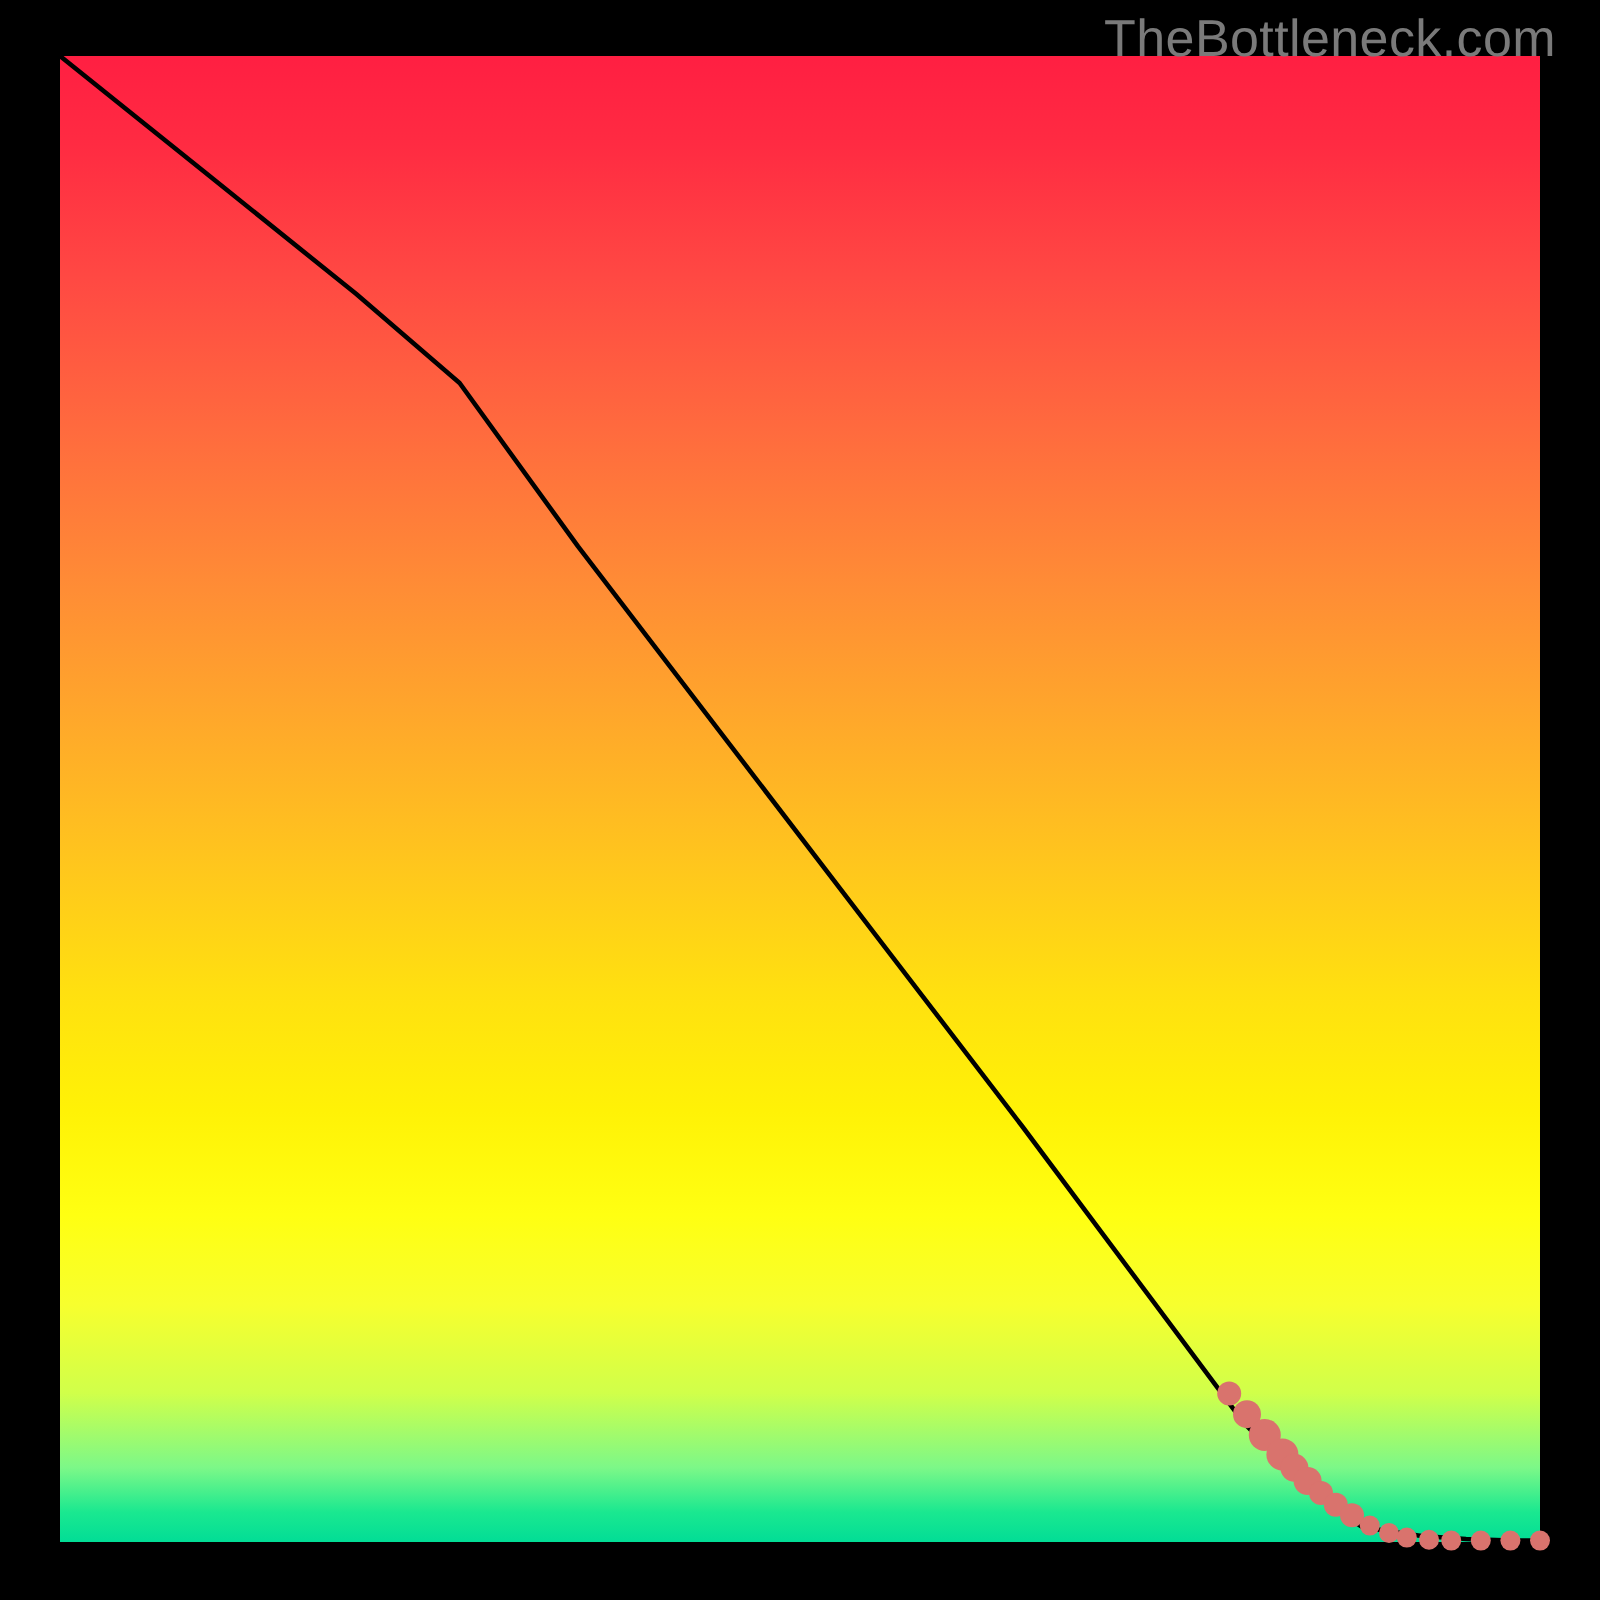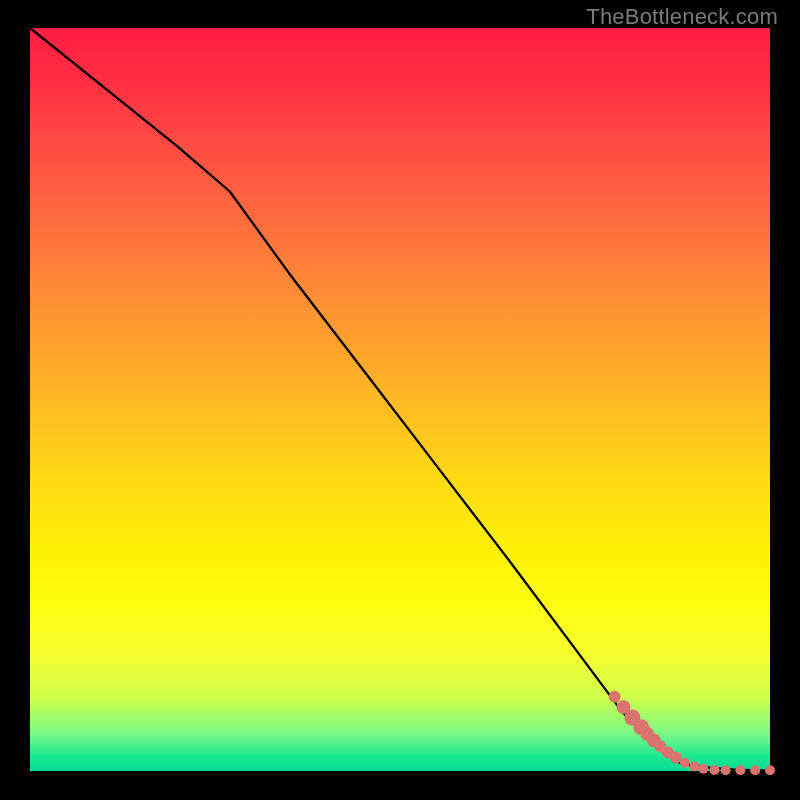--- a/index.html
+++ b/index.html
@@ -15,21 +15,21 @@
     position: relative;
     width: 800px;
     height: 800px;
     background: #000;
   }
   .watermark {
     position: absolute;
     top: 4px;
     right: 22px;
     color: #7a7a7a;
-    font-size: 22px;
+    font-size: 26px;
     font-weight: 500;
     letter-spacing: 0.2px;
     z-index: 50;
     user-select: none;
   }
   .plot {
     position: absolute;
     left: 30px;
     top: 28px;
     width: 740px;

